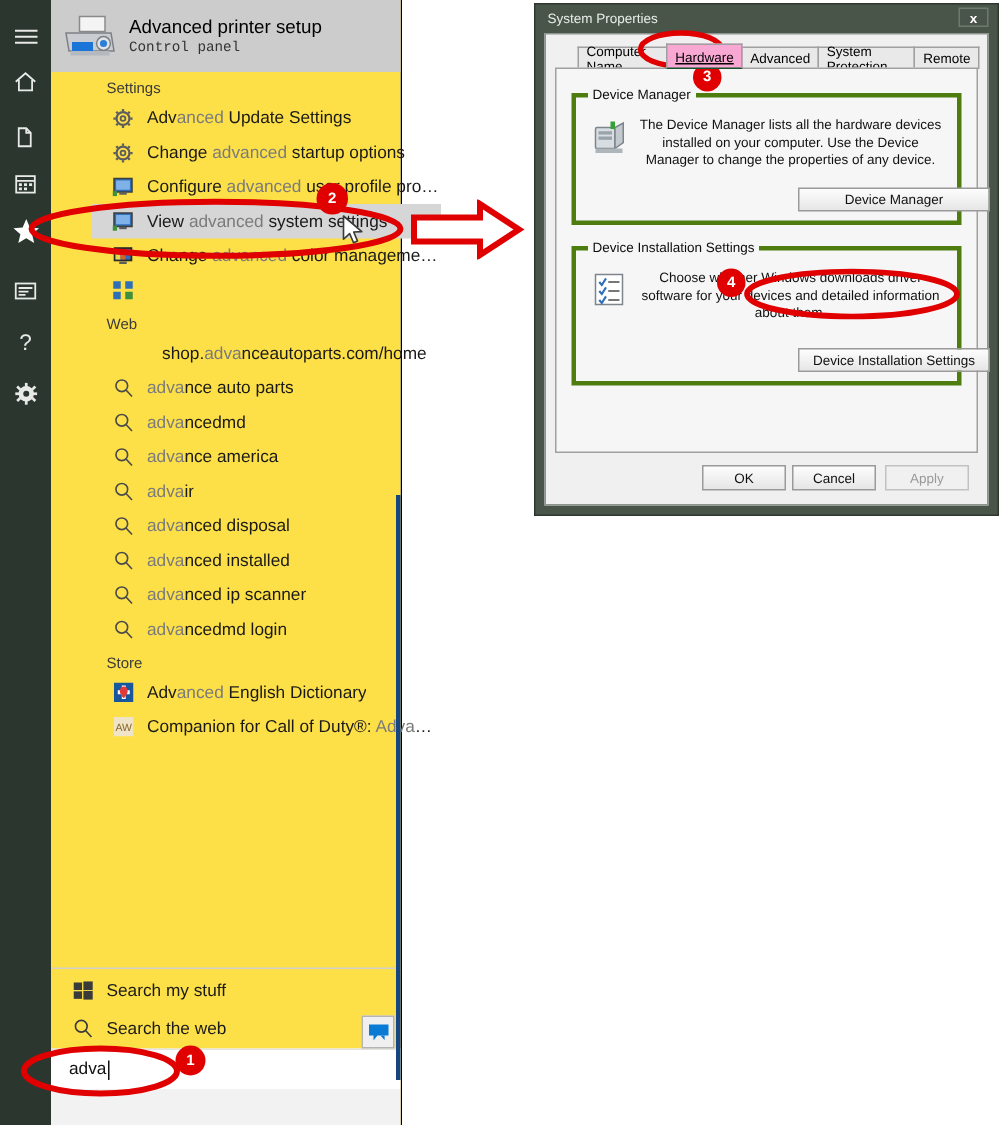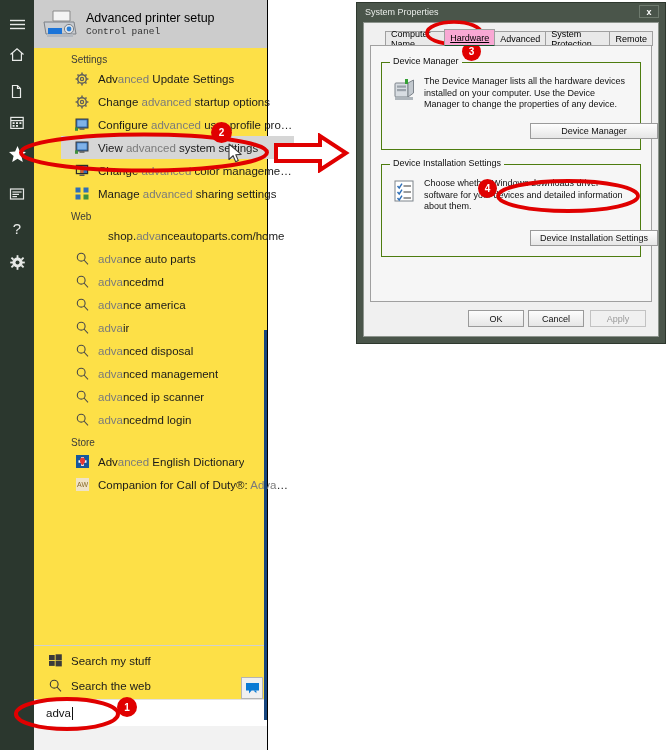--- a/index.html
+++ b/index.html
@@ -123,21 +123,21 @@
     font-size:9px;color:#000;display:flex;align-items:center;
     box-sizing:border-box;
   }
   .sp-tab.active{height:17px;background:#f9a8d4;border-bottom:1px solid #14532d;z-index:3;position:relative;text-decoration:underline;}
 
   #sp-page{
     position:absolute;left:6px;top:22px;right:6px;bottom:34px;
     background:#f6f6f6;border:1px solid #a0a0a0;box-sizing:border-box;
   }
 
-  .groupbox{position:absolute;border:1px solid #4d7c0f;box-sizing:border-box;}
+  .groupbox{position:absolute;border:3px solid #4d7c0f;box-sizing:border-box;text-align:center;}
   .groupbox .gtitle{
     position:absolute;left:8px;top:-7px;background:#f6f6f6;padding:0 3px;
     font-size:9px;color:#0d0d0d;
   }
   .gb-icon{position:absolute;left:10px;top:14px;}
   .gb-text{position:absolute;left:42px;top:13px;right:10px;font-size:9px;color:#111;line-height:11.5px;}
 
   .winbtn{
     background:linear-gradient(#fdfdfd,#e6e6e6);
     border:1px solid #9a9a9a;box-sizing:border-box;
@@ -339,21 +339,20 @@
               <g fill="#2f6fb8">
                 <rect x="0.5" y="0.5" width="5" height="5"></rect>
                 <rect x="8.5" y="0.5" width="5" height="5"></rect>
                 <rect x="0.5" y="7.5" width="5" height="5"></rect>
               </g>
               <g fill="#3f8f3f">
                 <rect x="8.5" y="7.5" width="5" height="5"></rect>
               </g>
             </svg>
           </span>
-          <span class="lbl"><span>Manage </span><span class="dim">advanced</span><span> sharing settings</span></span>
         </div>
         <div class="group-label">Web</div>
         <div class="res-item weblink">
           <span class="lbl"><span>shop.</span><span class="dim">adva</span><span>nceautoparts.com/home</span></span>
         </div>
         <div class="res-item">
           <span class="ic">
             <svg width="13" height="13" viewBox="0 0 13 13">
               <circle cx="5.2" cy="5.2" r="3.9" fill="none" stroke="#4a4a4a" stroke-width="1.1"></circle>
               <line x1="8" y1="8" x2="12" y2="12.3" stroke="#4a4a4a" stroke-width="1.1"></line>
@@ -397,21 +396,21 @@
           </span>
           <span class="lbl"><span></span><span class="dim">adva</span><span>nced disposal</span></span>
         </div>
         <div class="res-item">
           <span class="ic">
             <svg width="13" height="13" viewBox="0 0 13 13">
               <circle cx="5.2" cy="5.2" r="3.9" fill="none" stroke="#4a4a4a" stroke-width="1.1"></circle>
               <line x1="8" y1="8" x2="12" y2="12.3" stroke="#4a4a4a" stroke-width="1.1"></line>
             </svg>
           </span>
-          <span class="lbl"><span></span><span class="dim">adva</span><span>nced management</span></span>
+          <span class="lbl"><span></span><span class="dim">adva</span><span>nced installed</span></span>
         </div>
         <div class="res-item">
           <span class="ic">
             <svg width="13" height="13" viewBox="0 0 13 13">
               <circle cx="5.2" cy="5.2" r="3.9" fill="none" stroke="#4a4a4a" stroke-width="1.1"></circle>
               <line x1="8" y1="8" x2="12" y2="12.3" stroke="#4a4a4a" stroke-width="1.1"></line>
             </svg>
           </span>
           <span class="lbl"><span></span><span class="dim">adva</span><span>nced ip scanner</span></span>
         </div>

